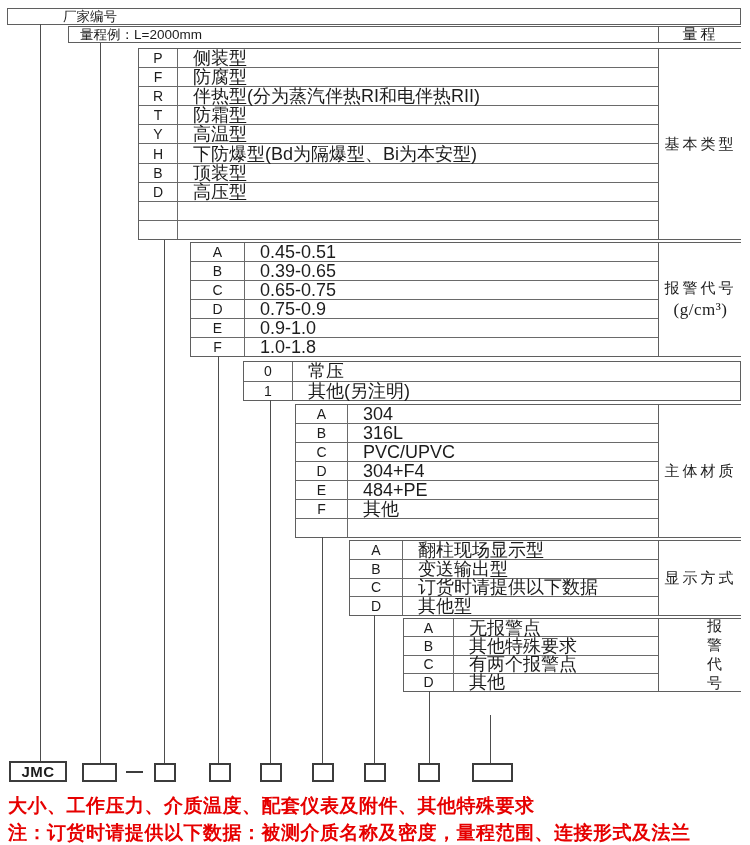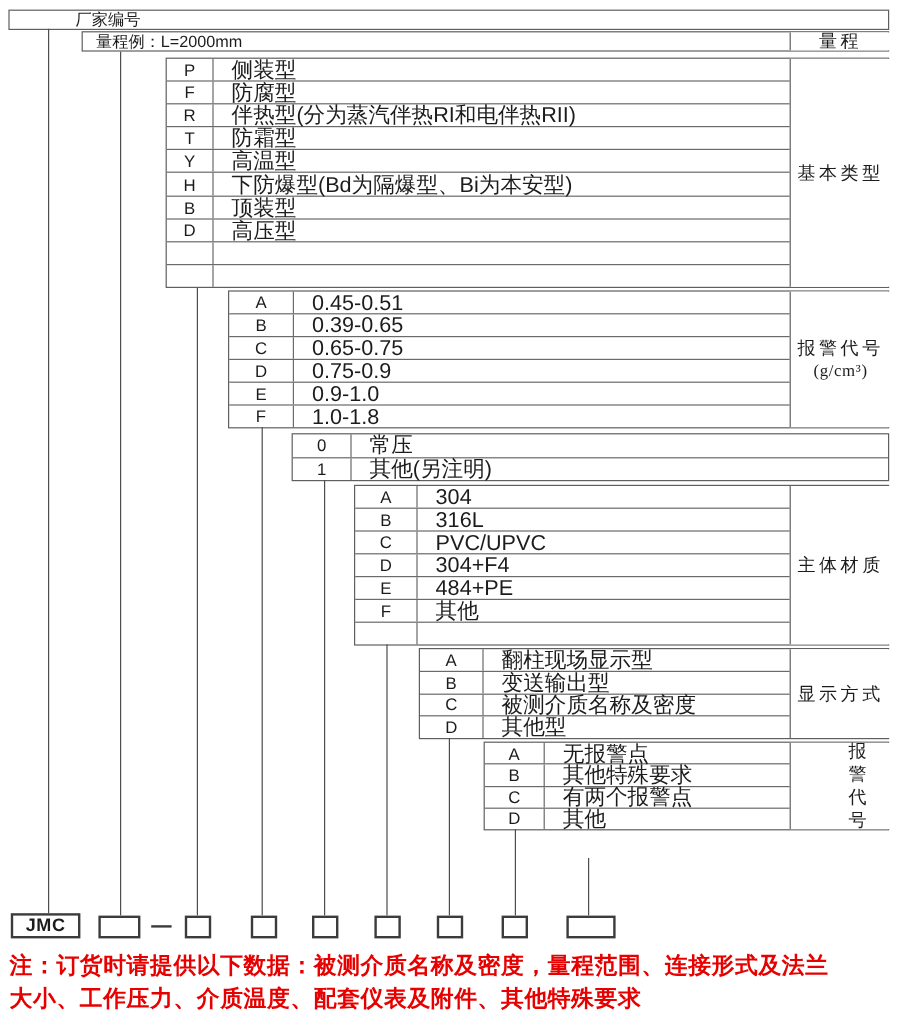--- a/index.html
+++ b/index.html
@@ -8,21 +8,21 @@
   .block{position:absolute;border:1px solid #5f5f5f;background:#fff;box-sizing:border-box;}
   .rows{position:absolute;top:0;left:0;right:0;bottom:0;display:flex;flex-direction:column;text-align:right;}
   .trow{flex:1;display:flex;align-items:center;border-bottom:1px solid #6a6a6a;min-height:0;}
   .trow:last-child{border-bottom:none;}
   .code{height:100%;display:flex;align-items:center;justify-content:center;
         border-right:1px solid #6a6a6a;flex:none;font-size:14px;box-sizing:border-box;}
   .desc{padding-left:15px;font-size:18px;white-space:nowrap;}
   .rlabel{position:absolute;top:0;bottom:0;width:84px;border-left:1px solid #5f5f5f;background:#fff;
           display:flex;flex-direction:column;align-items:center;justify-content:center;z-index:2;
           font-family:"Liberation Serif","DejaVu Serif",serif;font-size:15px;letter-spacing:3px;box-sizing:border-box;}
-  .rlabel .sub{letter-spacing:0.5px;font-size:14px;margin-top:2px;}
+  .rlabel .sub{letter-spacing:0.5px;font-size:17px;margin-top:2px;}
   .vline{position:absolute;width:1px;background:#4d4d4d;}
   .mbox{position:absolute;border:2px solid #3c3c3c;background:#fff;box-sizing:border-box;
         display:flex;align-items:center;justify-content:center;}
   .mbox.prefix{font-weight:bold;font-size:15px;letter-spacing:0.5px;}
   .dash{position:absolute;height:2px;background:#3c3c3c;}
   .note{position:absolute;left:8px;top:792px;width:740px;color:#e60000;font-weight:bold;
         font-size:19px;line-height:27px;letter-spacing:0.5px;}
   .bar-text{font-size:13.5px;}
 </style>
 </head>
@@ -184,21 +184,21 @@
       <div class="trow">
           <div class="code" style="width:53px;">A</div>
           <div class="desc">翻柱现场显示型</div>
         </div>
       <div class="trow">
           <div class="code" style="width:53px;">B</div>
           <div class="desc">变送输出型</div>
         </div>
       <div class="trow">
           <div class="code" style="width:53px;">C</div>
-          <div class="desc">被测介质名称及密度</div>
+          <div class="desc">订货时请提供以下数据</div>
         </div>
       <div class="trow">
           <div class="code" style="width:53px;">D</div>
           <div class="desc">其他型</div>
         </div>
     </div>
     <div class="rlabel" style="left:308px;">
       <div>显示方式</div>
     </div>
   </div>
@@ -243,17 +243,17 @@
   <div class="dash" style="left:126px;top:771px;width:17px;"></div>
   <div class="mbox" style="left:154px;top:763px;width:22px;height:19px;"></div>
   <div class="mbox" style="left:209px;top:763px;width:22px;height:19px;"></div>
   <div class="mbox" style="left:260px;top:763px;width:22px;height:19px;"></div>
   <div class="mbox" style="left:312px;top:763px;width:22px;height:19px;"></div>
   <div class="mbox" style="left:364px;top:763px;width:22px;height:19px;"></div>
   <div class="mbox" style="left:418px;top:763px;width:22px;height:19px;"></div>
   <div class="mbox" style="left:472px;top:763px;width:41px;height:19px;"></div>
 
   <div class="note">
+    <div>大小、工作压力、介质温度、配套仪表及附件、其他特殊要求</div>
     <div>注：订货时请提供以下数据：被测介质名称及密度，量程范围、连接形式及法兰</div>
-    <div>大小、工作压力、介质温度、配套仪表及附件、其他特殊要求</div>
   </div>
 
 </div>
 
 </body></html>

